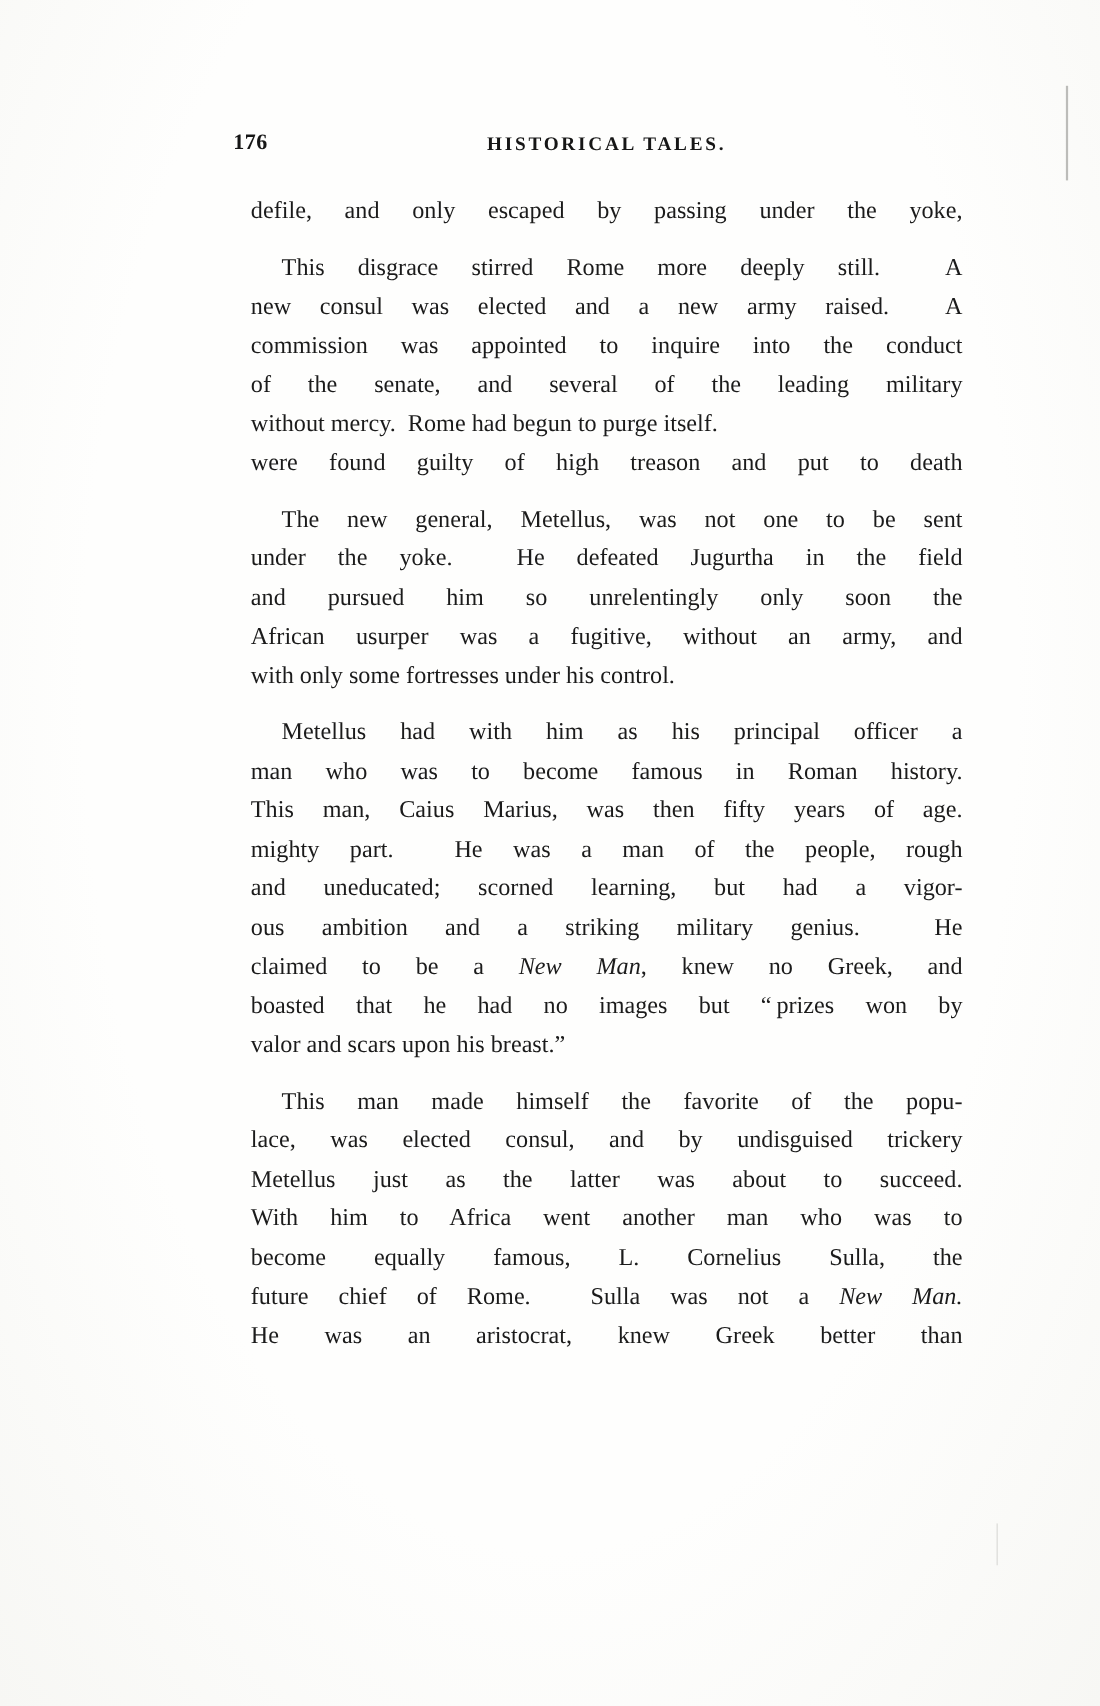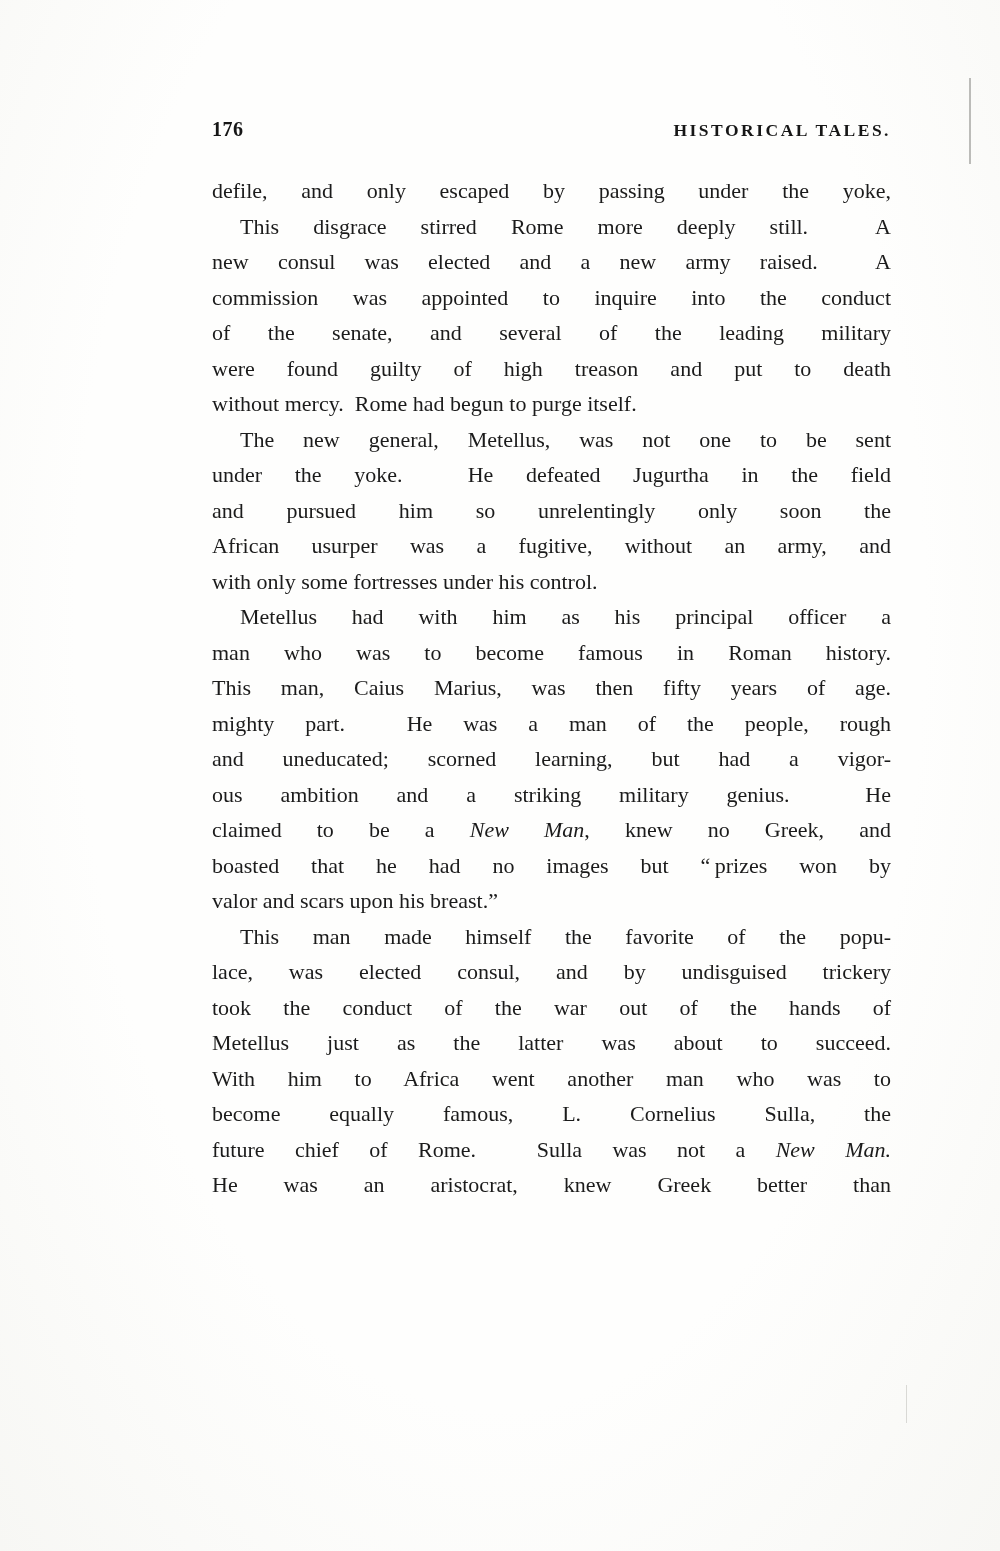--- a/index.html
+++ b/index.html
@@ -19,39 +19,39 @@
     color: #1b1b1b;
   }
   .text-block {
     position: absolute;
     left: 212px;
     top: 120px;
     width: 679px;
   }
   .page-header {
     position: relative;
-    text-align: right;
+    text-align: center;
     font-weight: bold;
     font-size: 17.5px;
     letter-spacing: 2.5px;
     margin-bottom: 32px;
     color: #161616;
   }
   .page-num {
     position: absolute;
     left: 0;
     top: -2px;
     font-size: 20px;
     letter-spacing: 0.5px;
   }
   .body-text {
     font-size: 22px;
     line-height: 35.5px;
   }
-  .para { margin: 0; }
+  .para { margin: 16px; }
   .line {
     text-align: justify;
     text-align-last: justify;
   }
   .line.last { text-align-last: left; }
   .line.first { text-indent: 28px; }
   .line i { font-style: italic; }
   .artifact {
     position: absolute;
     background: #9a9a96;
@@ -82,22 +82,22 @@
 
     <main class="body-text">
         <div class="para">
           <div class="line"><span>defile, and only escaped by passing under the yoke,</span></div>
         </div>
         <div class="para">
           <div class="line first"><span>This disgrace stirred Rome more deeply still.&nbsp; A</span></div>
           <div class="line"><span>new consul was elected and a new army raised.&nbsp; A</span></div>
           <div class="line"><span>commission was appointed to inquire into the conduct</span></div>
           <div class="line"><span>of the senate, and several of the leading military</span></div>
+          <div class="line last"><span>without mercy.&nbsp; Rome had begun to purge itself.</span></div>
           <div class="line"><span>were found guilty of high treason and put to death</span></div>
-          <div class="line last"><span>without mercy.&nbsp; Rome had begun to purge itself.</span></div>
         </div>
         <div class="para">
           <div class="line first"><span>The new general, Metellus, was not one to be sent</span></div>
           <div class="line"><span>under the yoke.&nbsp; He defeated Jugurtha in the field</span></div>
           <div class="line"><span>and pursued him so unrelentingly only soon the</span></div>
           <div class="line"><span>African usurper was a fugitive, without an army, and</span></div>
           <div class="line last"><span>with only some fortresses under his control.</span></div>
         </div>
         <div class="para">
           <div class="line first"><span>Metellus had with him as his principal officer a</span></div>
@@ -106,21 +106,20 @@
           <div class="line"><span>mighty part.&nbsp; He was a man of the people, rough</span></div>
           <div class="line"><span>and uneducated; scorned learning, but had a vigor-</span></div>
           <div class="line"><span>ous ambition and a striking military genius.&nbsp; He</span></div>
           <div class="line"><span>claimed to be a </span><i>New Man</i><span>, knew no Greek, and</span></div>
           <div class="line"><span>boasted that he had no images but “ prizes won by</span></div>
           <div class="line last"><span>valor and scars upon his breast.”</span></div>
         </div>
         <div class="para">
           <div class="line first"><span>This man made himself the favorite of the popu-</span></div>
           <div class="line"><span>lace, was elected consul, and by undisguised trickery</span></div>
-          <div class="line"><span>took the conduct of the war out of the hands of</span></div>
           <div class="line"><span>Metellus just as the latter was about to succeed.</span></div>
           <div class="line"><span>With him to Africa went another man who was to</span></div>
           <div class="line"><span>become equally famous, L. Cornelius Sulla, the</span></div>
           <div class="line"><span>future chief of Rome.&nbsp; Sulla was not a </span><i>New Man.</i></div>
           <div class="line"><span>He was an aristocrat, knew Greek better than</span></div>
         </div>
       </main>
   </div>
 </div>
 

